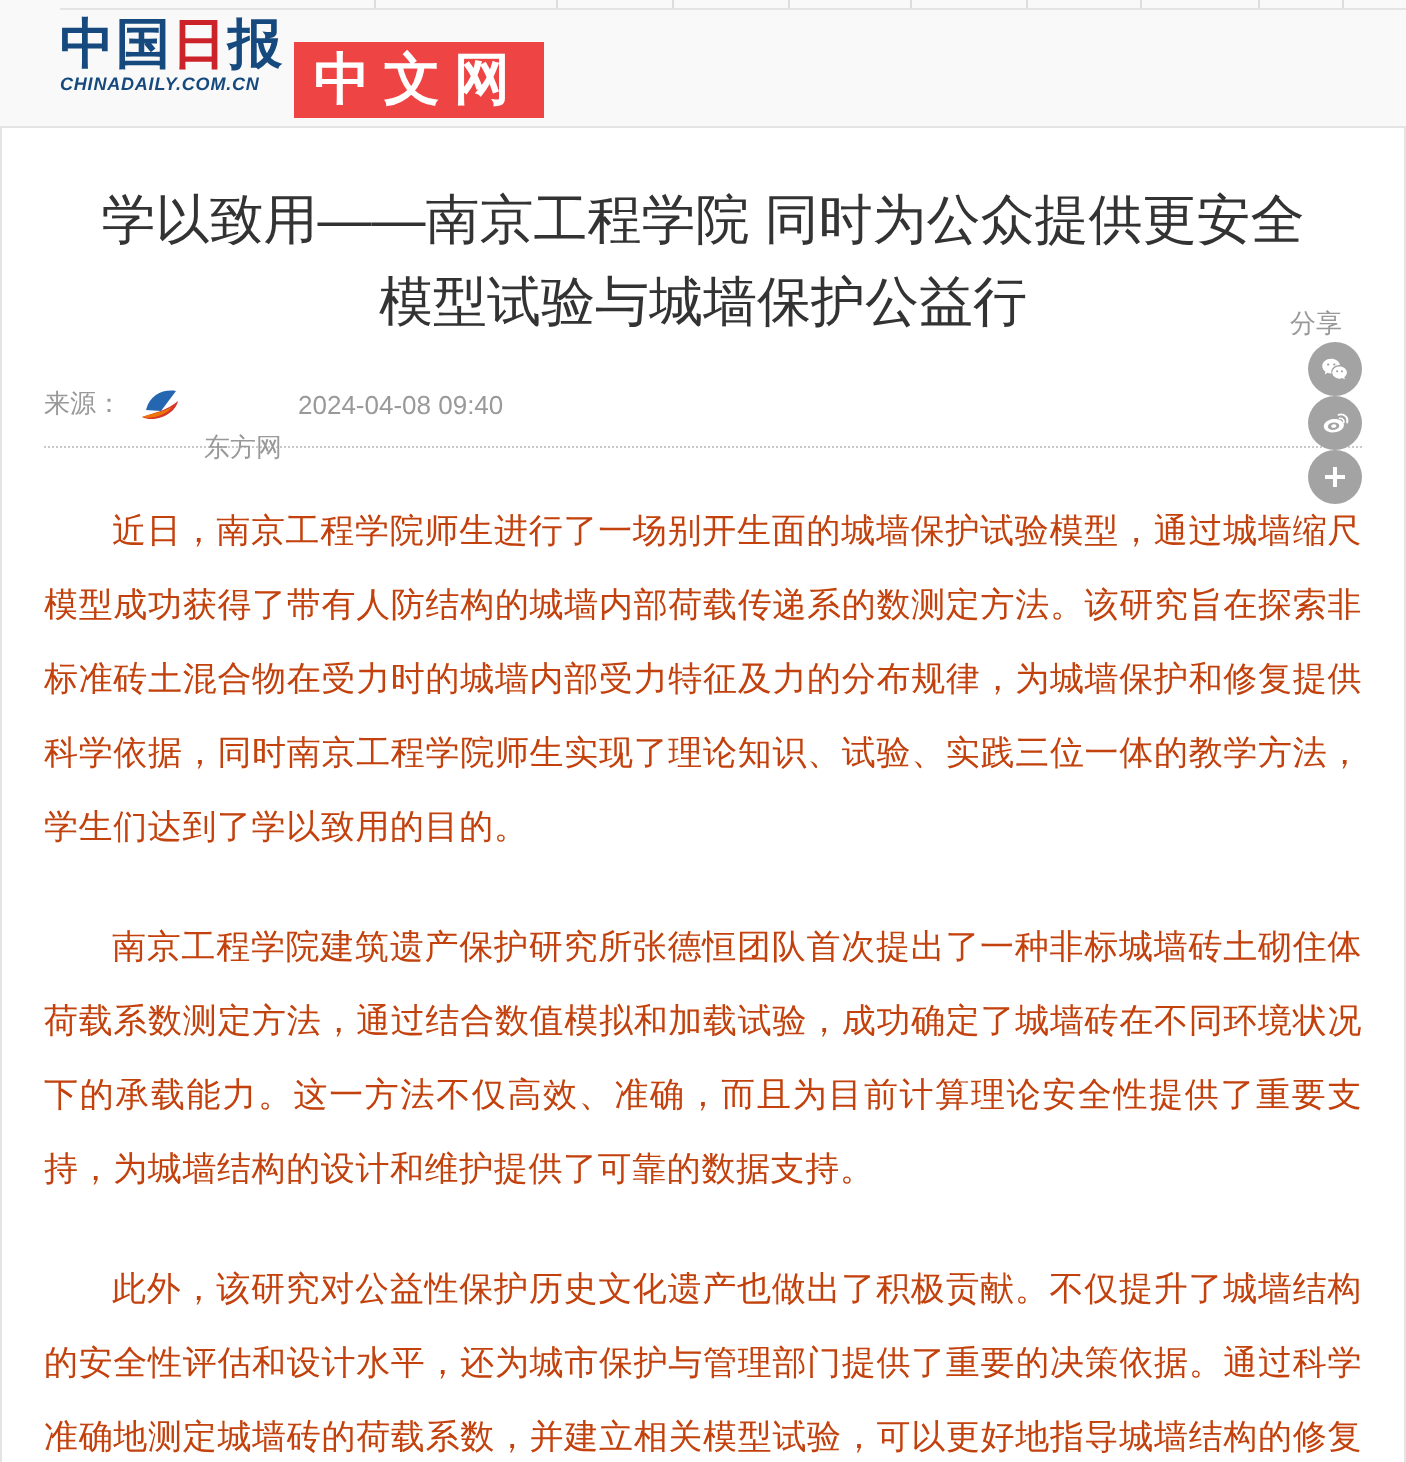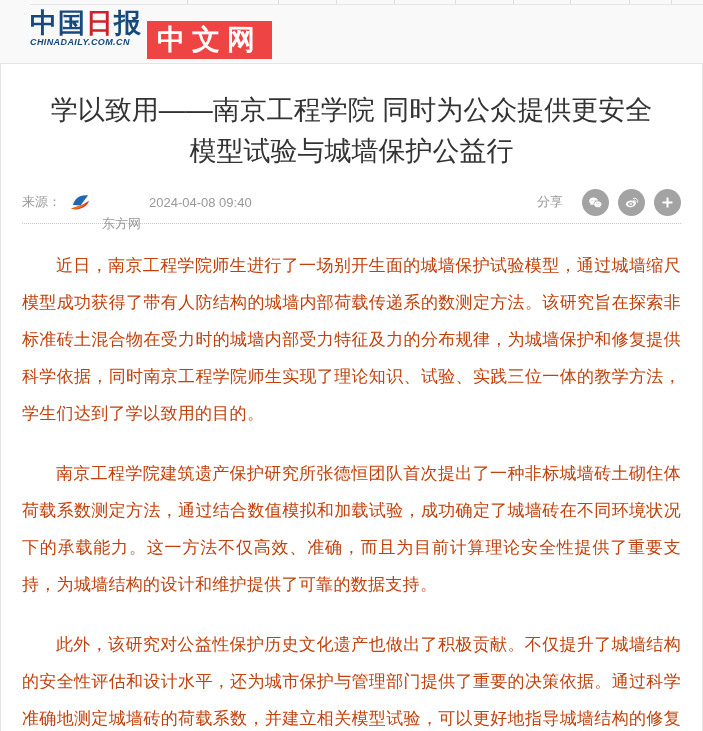--- a/index.html
+++ b/index.html
@@ -22,21 +22,21 @@
   .logo-domain { font-size: 9px; font-weight: bold; color: #164a7e; letter-spacing: 0.4px; line-height: 11px; font-style: italic; }
   .logo-badge { background: #ef4444; color: #fff; font-family: "DejaVu Serif", serif; font-weight: bold; font-size: 28px; display: flex; align-items: center; padding: 0 10px; letter-spacing: 7px; margin-top: 12px; }
   
   .card { background: #fff; border: 1px solid #e4e4e4; border-bottom: none; min-height: 668px; padding: 0 21px; }
   .title { text-align: center; font-weight: 400; font-size: 27px; line-height: 41px; color: #333; margin: 26px 10px 0; }
   .meta { display: flex; justify-content: space-between; align-items: center; margin-top: 16px; height: 28px; font-size: 13px; color: #999; }
   .meta-left { display: flex; align-items: center; }
   .meta-left .src-label { margin-right: 8px; }
   .eastday-icon { display: inline-flex; margin-right: 12px; }
   .src-name { margin-right: 8px; margin-top: 44px; }
-  .meta-right { display: flex; align-items: center; }
+  .meta-right { display: flex; align-items: center; flex-direction: column; }
   .share-label { margin-right: 10px; }
   .share-btn { width: 27px; height: 27px; border-radius: 50%; background: #a3a3a3; display: inline-flex; align-items: center; justify-content: center; margin-left: 9px; cursor: pointer; }
   .divider { border-bottom: 1px dotted #c9c9c9; margin-top: 7px; }
   .body p { font-size: 17px; line-height: 37px; color: #c2410c; text-align: justify; text-indent: 2em; letter-spacing: 0.3px; margin: 23px 0 0; }
 </style>
 </head>
 <body>
 
 <div>
 

